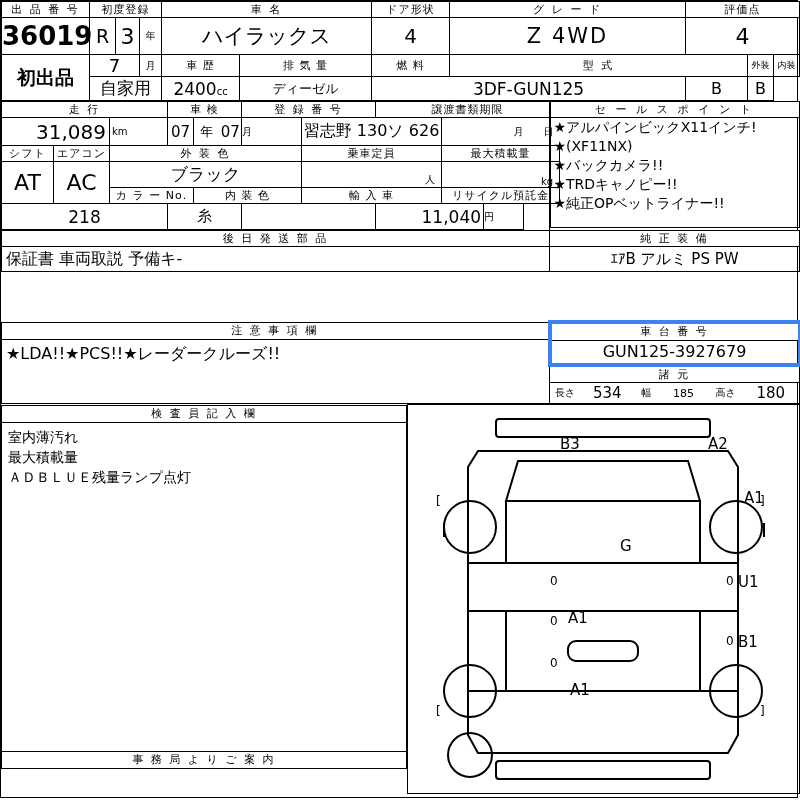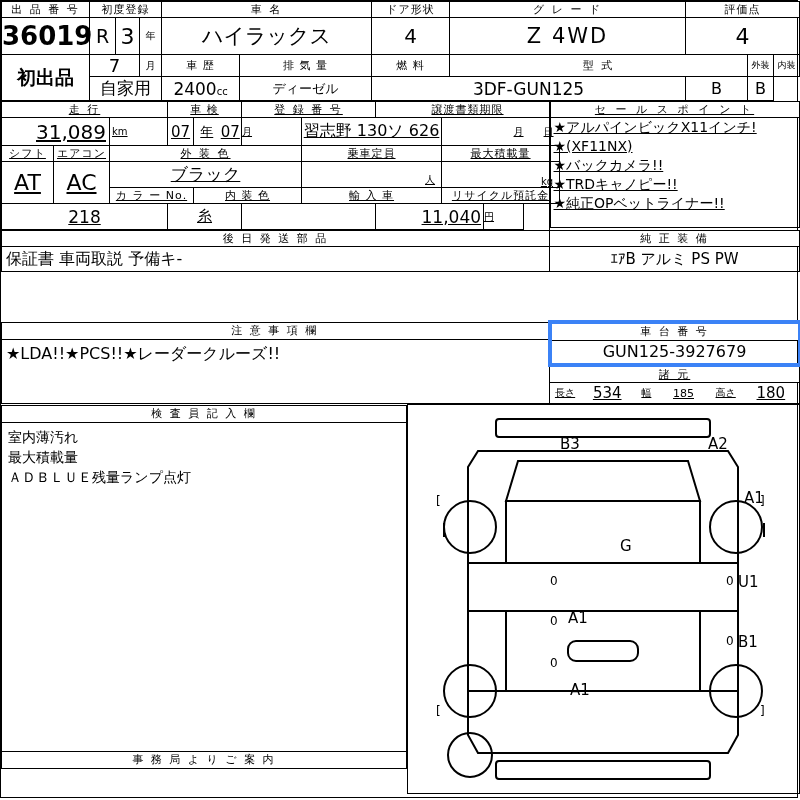--- a/index.html
+++ b/index.html
@@ -83,21 +83,21 @@
         <span>2400</span><span class="unit">cc</span>
       </td>
       <td class="val" style="font-size:13px">ディーゼル</td>
       <td class="val" colspan="3" style="font-size:17px">3DF-GUN125</td>
       <td class="val" style="font-size:16px">B</td>
       <td class="val" style="font-size:16px">B</td>
     </tr>
   </tbody>
     </table>
 
-  <table style="width:798px;table-layout:fixed;text-decoration:underline;">
+  <table style="width:798px;table-layout:fixed;">
     <colgroup>
         <col style="width:548px">
         <col style="width:250px">
       </colgroup>
     <tbody>
         <tr>
       <td class="nb vtop" style="padding:0">
         <table style="width:548px;table-layout:fixed;border-collapse:collapse;">
           <colgroup>
             <col style="width:52px">
@@ -211,21 +211,21 @@
       <td rowspan="2" class="nb" style="padding:0;vertical-align:top;border:1px solid #000;">
         <div class="lbl sp2" style="border-bottom:1px solid #000;height:16px;line-height:16px">注 意 事 項 欄</div>
         <div class="left" style="font-size:16px;height:58px;padding-top:4px">★LDA!!★PCS!!★レーダークルーズ!!</div>
       </td>
       <td class="nb" style="padding:0;border:4px solid #3b82f6;">
         <div class="lbl sp2" style="border-bottom:1px solid #000;height:16px;line-height:16px">車 台 番 号</div>
         <div class="val" style="font-size:16px;height:22px;line-height:22px">GUN125-3927679</div>
       </td>
     </tr>
     <tr>
-      <td class="nb" style="padding:0;border:1px solid #000;border-top:none;text-decoration:underline;">
+      <td class="nb" style="padding:0;border:1px solid #000;border-top:none;">
         <div class="lbl sp2" style="border-bottom:1px solid #000;height:15px;line-height:15px">諸 元</div>
         <table style="width:100%;table-layout:fixed;border-collapse:collapse;">
           <colgroup>
                 <col style="width:30px">
                 <col style="width:54px">
                 <col style="width:24px">
                 <col style="width:50px">
                 <col style="width:34px">
                 <col style="width:56px">
               </colgroup>

